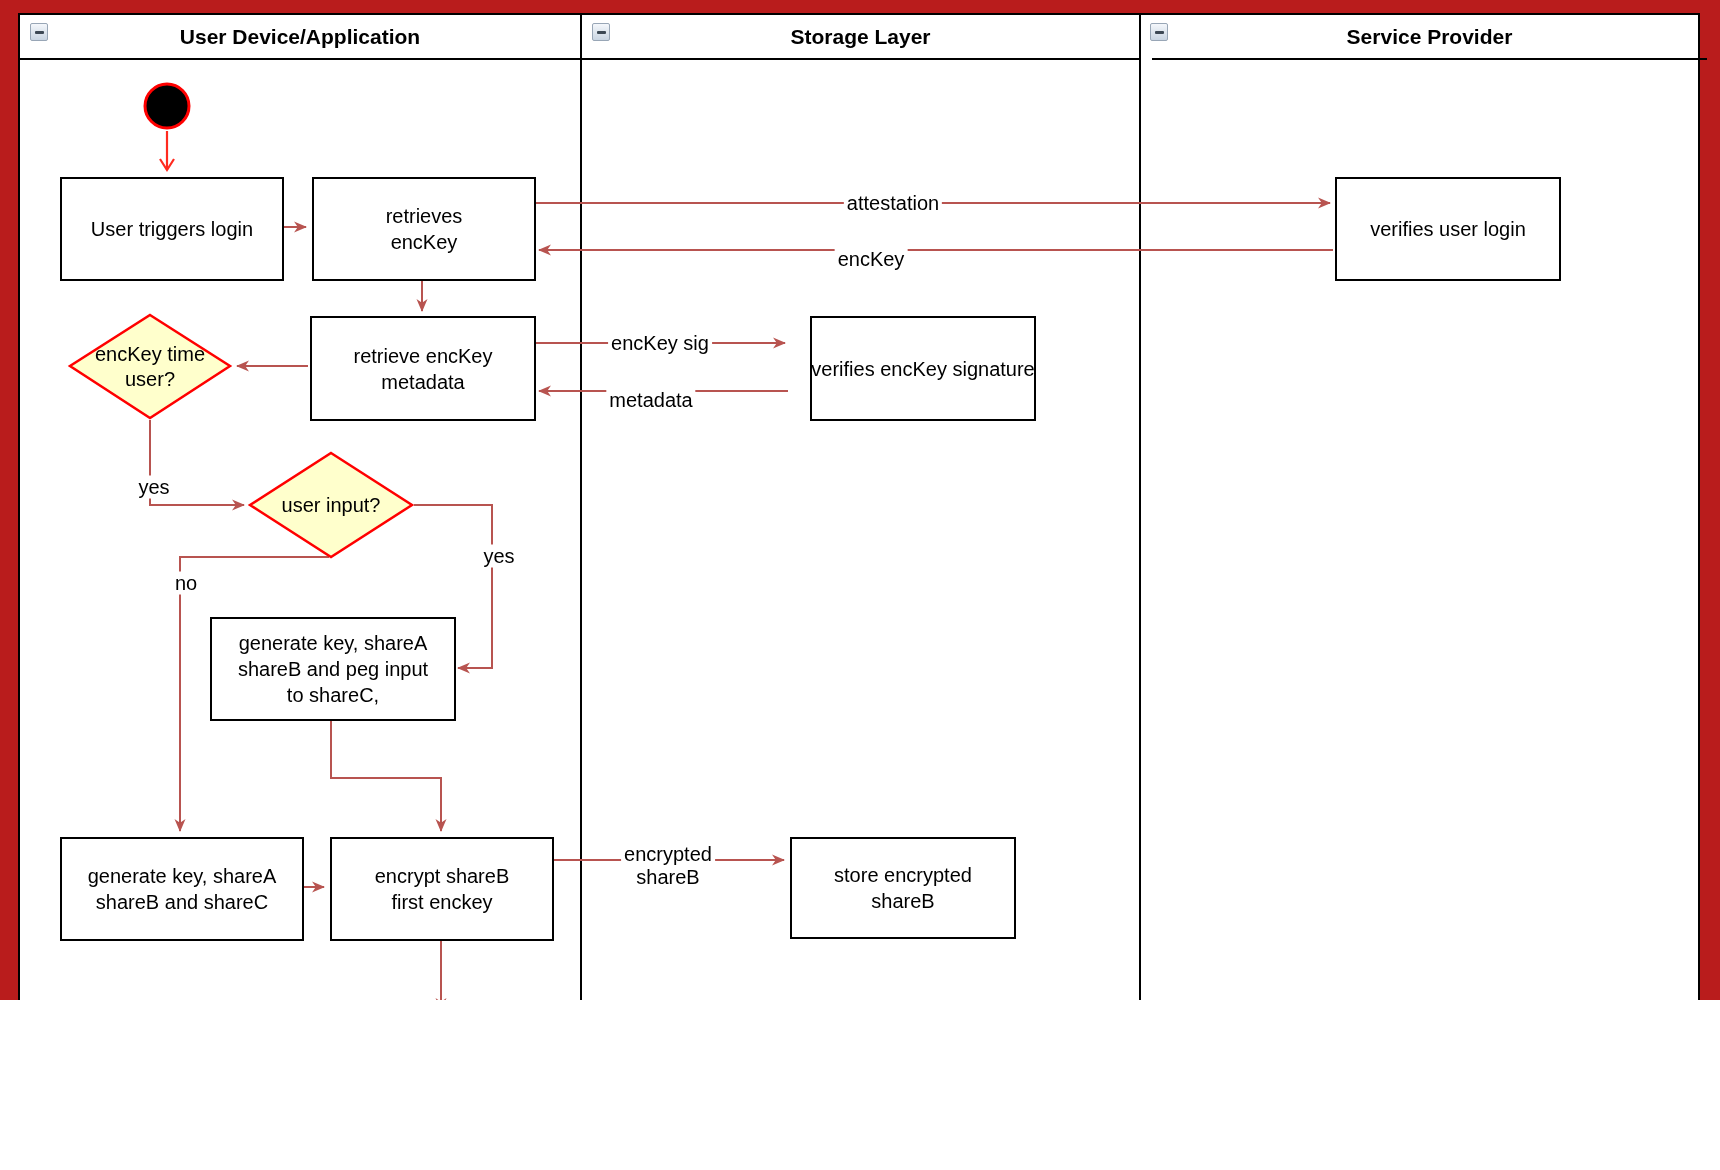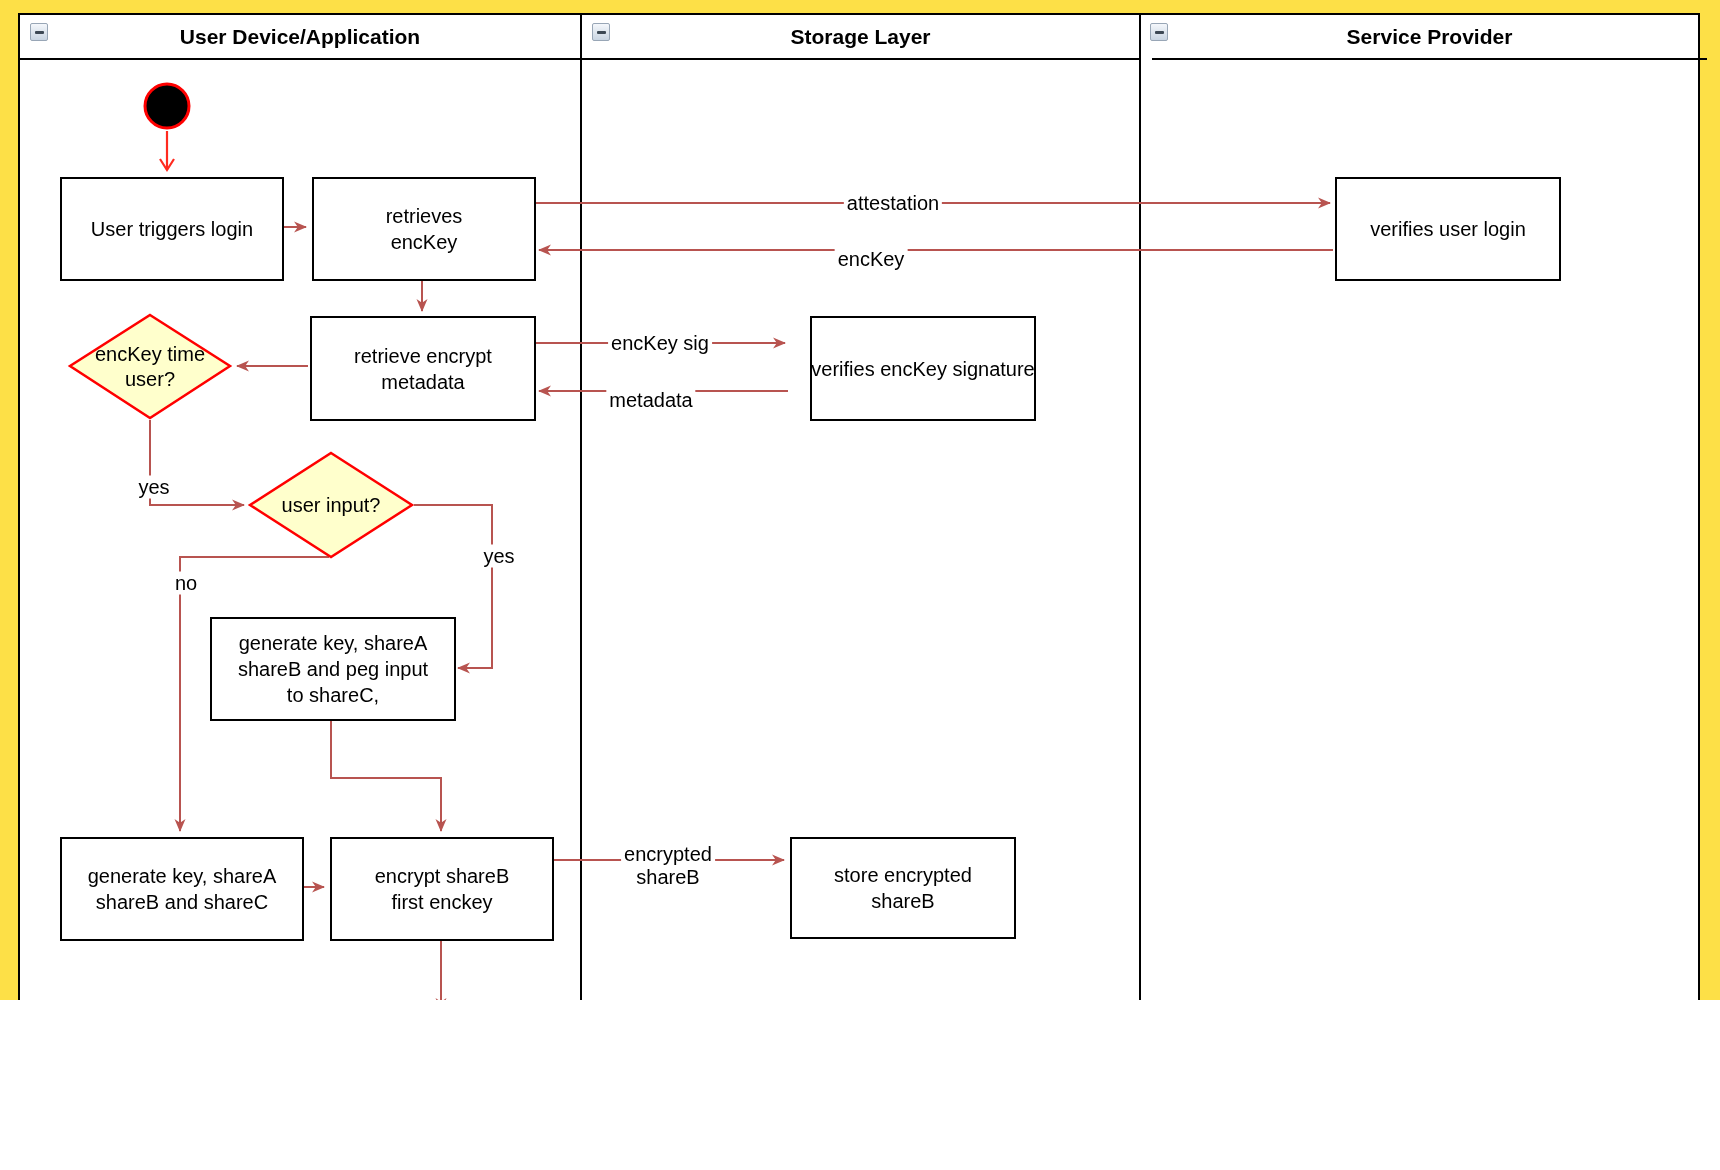--- a/index.html
+++ b/index.html
@@ -1,16 +1,16 @@
 <!DOCTYPE html>
 <html><head>
 <meta charset="utf-8">
 <style>
   html,body{margin:0;padding:0;background:#ffffff;}
-  #canvas{position:relative;width:1720px;height:1000px;background:#fde047;
+  #canvas{position:relative;width:1720px;height:1000px;background:#b91c1c;
           font-family:"Liberation Sans", sans-serif;color:#000;overflow:hidden;}
 
   
   .frame{position:absolute;left:18px;top:13px;width:1678px;height:1135px;
          border:2px solid #000;background:#fff;}
   .lane-header{position:absolute;top:15px;height:43px;border-bottom:2px solid #000;
                display:flex;align-items:center;justify-content:center;
                font-weight:bold;font-size:21px;}
   .lane-divider{position:absolute;top:15px;height:1133px;width:0;border-left:2px solid #000;}
   .collapse-btn{position:absolute;width:16px;height:16px;border:1px solid #98a6b6;
@@ -99,21 +99,21 @@
   </svg>
 
   <div class="diamond-label" style="left:82px;top:323px;width:136px;height:88px;">encKey time
 user?</div>
   <div class="diamond-label" style="left:262px;top:462px;width:138px;height:86px;">user input?</div>
 
   <div class="node" style="left:60px;top:177px;width:220px;height:100px;">User triggers login</div>
   <div class="node" style="left:312px;top:177px;width:220px;height:100px;">retrieves
 encKey</div>
   <div class="node" style="left:1335px;top:177px;width:222px;height:100px;">verifies user login</div>
-  <div class="node" style="left:310px;top:316px;width:222px;height:101px;">retrieve encrypt
+  <div class="node" style="left:310px;top:316px;width:222px;height:101px;">retrieve encKey
 metadata</div>
   <div class="node overflow-label" style="left:790px;top:316px;width:222px;height:101px;margin-left:20px;">verifies encKey signature</div>
   <div class="node" style="left:210px;top:617px;width:242px;height:100px;">generate key, shareA
 shareB and peg input
 to shareC,</div>
   <div class="node" style="left:60px;top:837px;width:240px;height:100px;">generate key, shareA
 shareB and shareC</div>
   <div class="node" style="left:330px;top:837px;width:220px;height:100px;">encrypt shareB
 first enckey</div>
   <div class="node" style="left:790px;top:837px;width:222px;height:98px;">store encrypted

